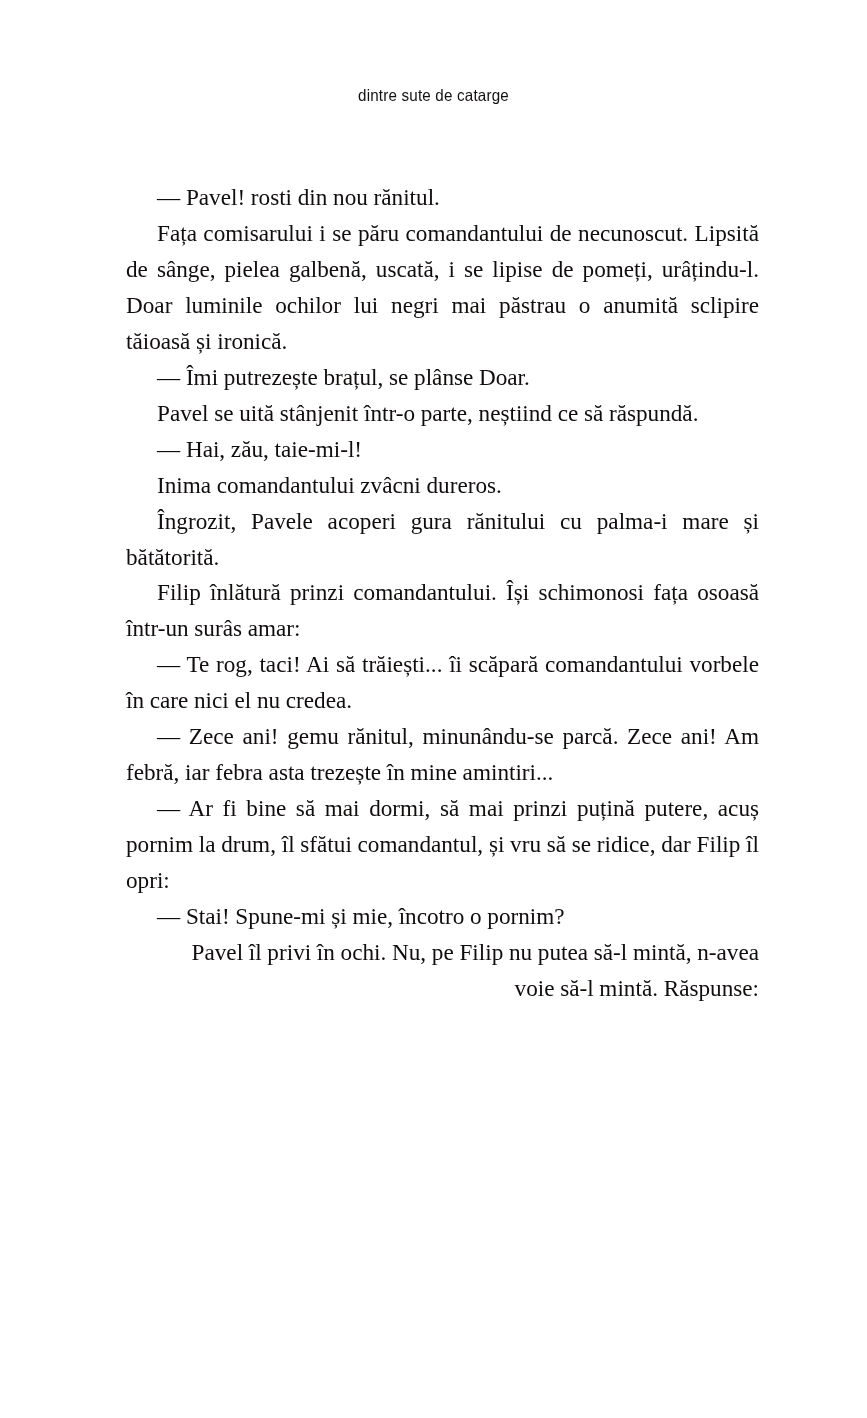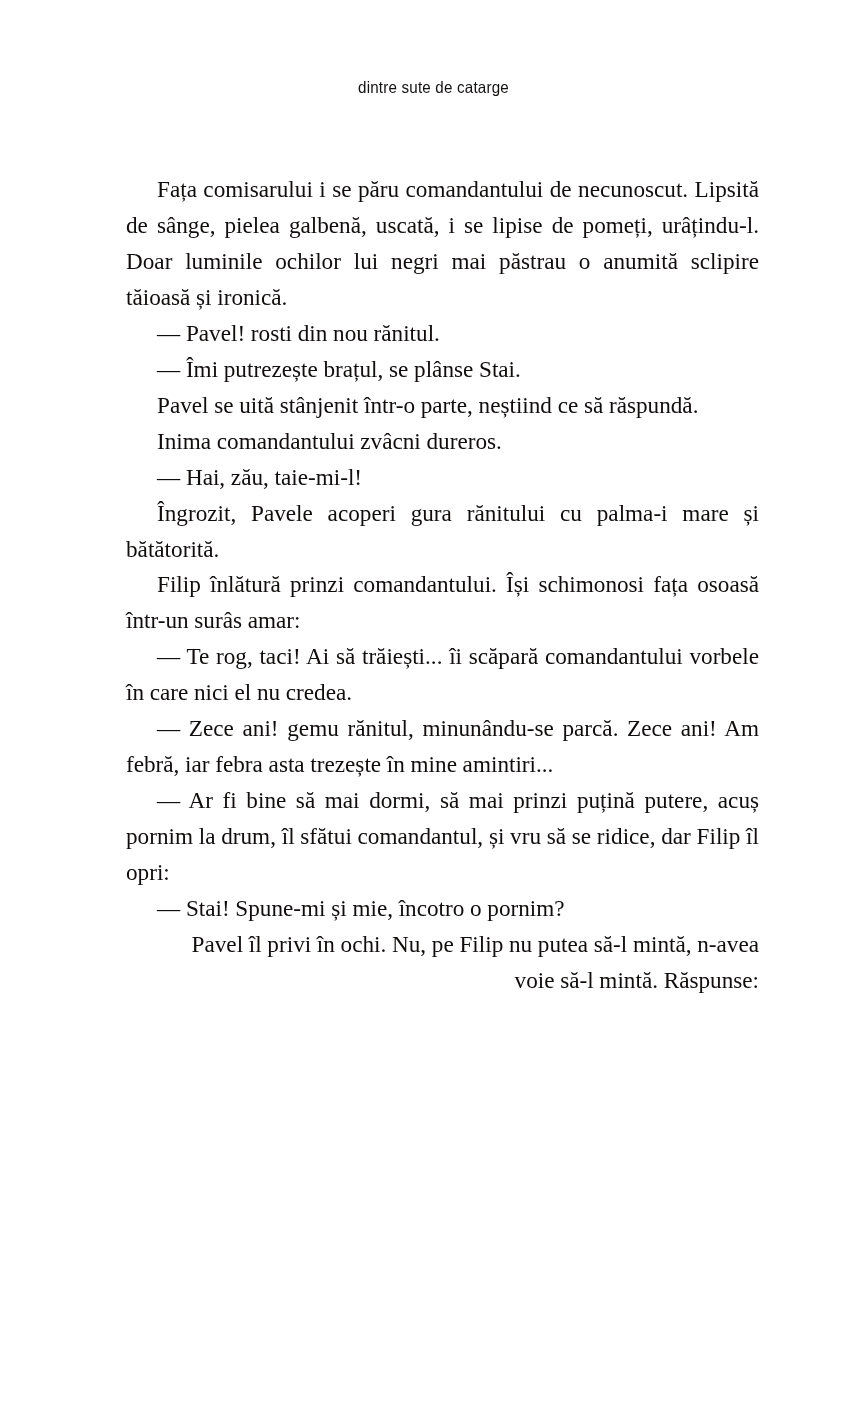--- a/index.html
+++ b/index.html
@@ -4,21 +4,21 @@
 <style>
   html, body {
     margin: 0;
     padding: 0;
     background: #ffffff;
   }
   .page {
     position: relative;
     width: 867px;
     height: 1270px;
-    margin: 4px auto;
+    margin: 12px auto;
     background: #ffffff;
     overflow: hidden;
     font-family: "Liberation Serif", "DejaVu Serif", serif;
     color: #100d0c;
   }
   .running-head {
     position: absolute;
     top: 74px;
     left: 0;
     width: 867px;
@@ -63,26 +63,26 @@
   }
 </style>
 </head>
 <body>
 
 <div class="page">
 
   <div class="running-head">dintre sute de catarge</div>
 
   <div class="text-block">
+      <p class="para">— Pavel! rosti din nou rănitul.</p>
       <p class="para">Fața comisarului i se păru comandantului de necunoscut. Lipsită de sânge, pielea galbenă, uscată, i se lipise de pomeți, urâțindu-l. Doar luminile ochilor lui negri mai păstrau o anumită sclipire tăioasă și ironică.</p>
-      <p class="para">— Pavel! rosti din nou rănitul.</p>
-      <p class="para">— Îmi putrezește brațul, se plânse Stai.</p>
+      <p class="para">— Îmi putrezește brațul, se plânse Doar.</p>
       <p class="para">Pavel se uită stânjenit într-o parte, neștiind ce să răspundă.</p>
+      <p class="para">— Hai, zău, taie-mi-l!</p>
       <p class="para">Inima comandantului zvâcni dureros.</p>
-      <p class="para">— Hai, zău, taie-mi-l!</p>
       <p class="para">Îngrozit, Pavele acoperi gura rănitului cu palma-i mare și bătătorită.</p>
       <p class="para">Filip înlătură prinzi comandantului. Își schimonosi fața osoasă într-un surâs amar:</p>
       <p class="para">— Te rog, taci! Ai să trăiești... îi scăpară comandantului vorbele în care nici el nu credea.</p>
       <p class="para">— Zece ani! gemu rănitul, minunându-se parcă. Zece ani! Am febră, iar febra asta trezește în mine amintiri...</p>
       <p class="para">— Ar fi bine să mai dormi, să mai prinzi puțină putere, acuș pornim la drum, îl sfătui comandantul, și vru să se ridice, dar Filip îl opri:</p>
       <p class="para">— Stai! Spune-mi și mie, încotro o pornim?</p>
       <p class="para">Pavel îl privi în ochi. Nu, pe Filip nu putea să-l mintă, n-avea voie să-l mintă. Răspunse:</p>
     </div>
 
   <div class="folio">21</div>

